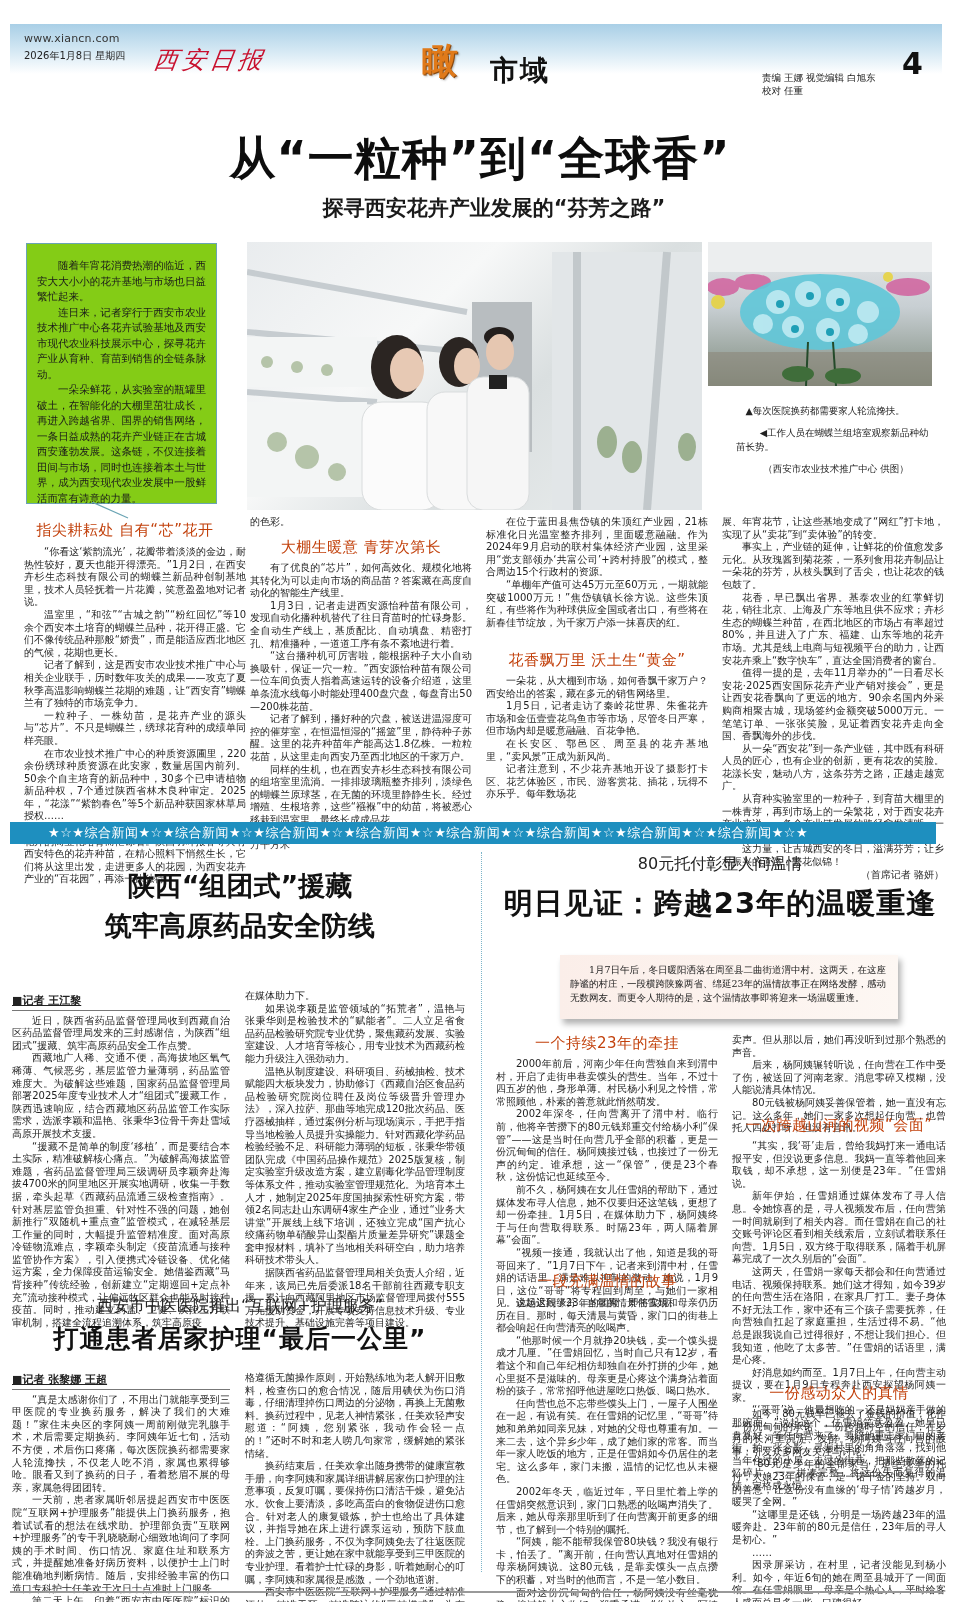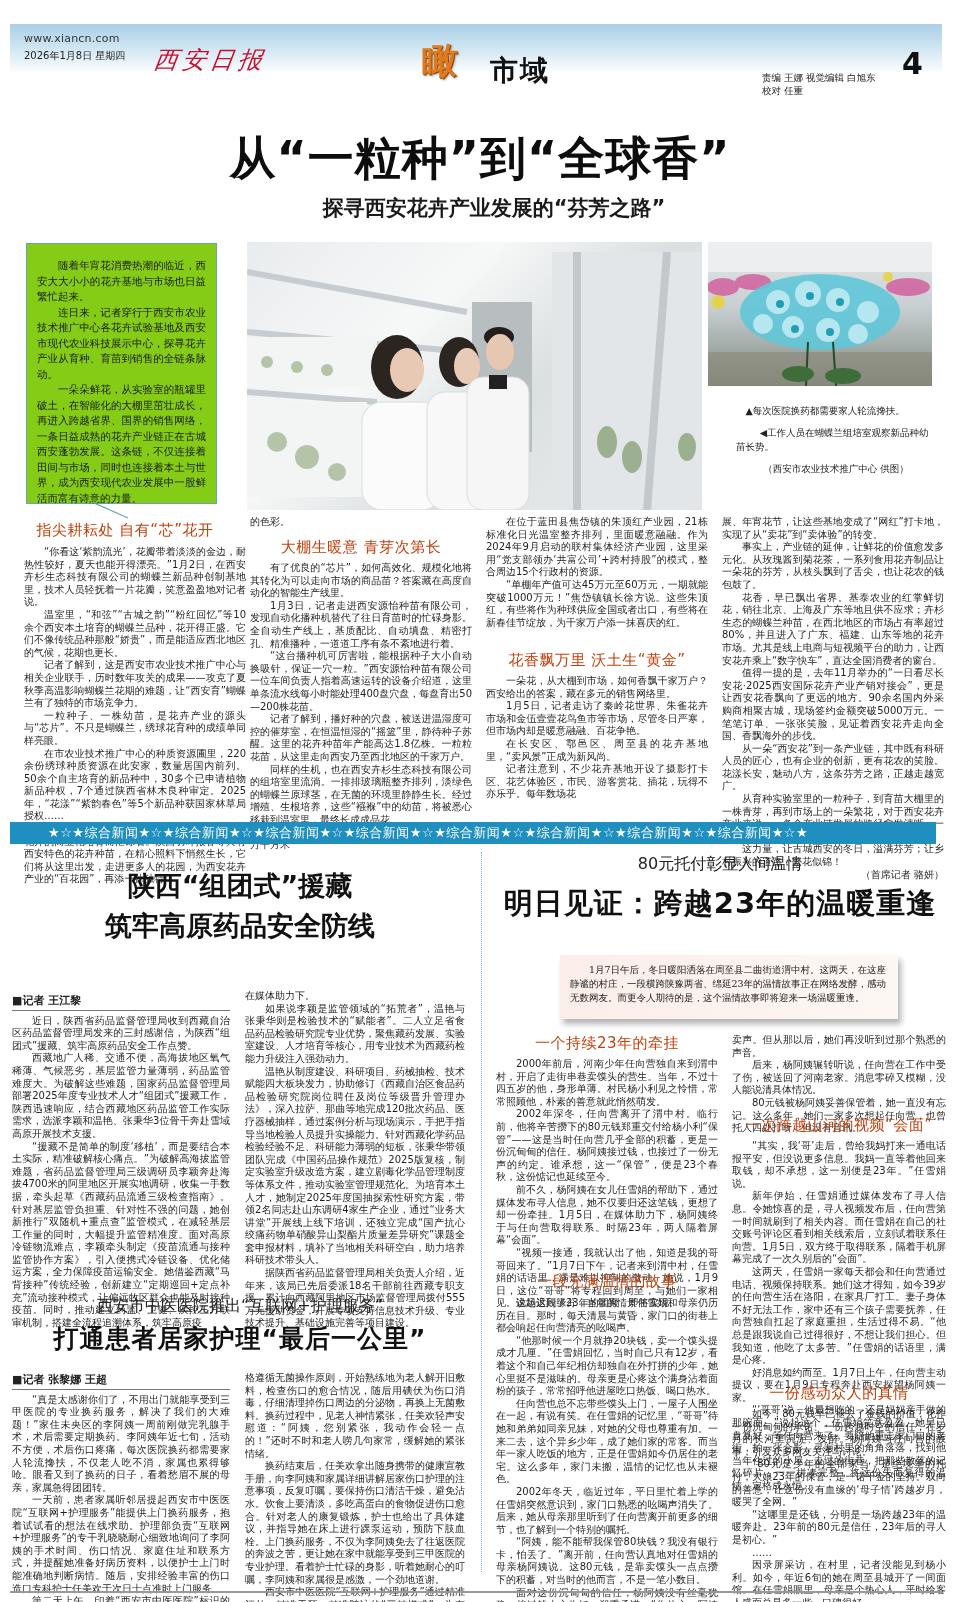--- a/index.html
+++ b/index.html
@@ -32,21 +32,21 @@
   .photo-orchid { position: absolute; left: 708px; top: 242px; width: 224px; height: 144px; overflow: hidden;
     background: linear-gradient(180deg, #e6e8ea 0%, #c8cfd3 45%, #7d8a7c 100%); }
   .photo-caption { position: absolute; left: 736px; top: 404px; width: 200px; font-size: 9.5px; color: #222; line-height: 14px; }
   .photo-caption .credit { margin-top: 8px; text-align: center; font-size: 9.5px; }
 
   
   .col { position: absolute; font-size: 10px; line-height: 12.6px; color: #1e1e1e; text-align: justify; }
   .col p { text-indent: 2em; }
   .col .cont { text-indent: 0; }
   .subhead { position: absolute; font-size: 15px; color: #c2410c; text-align: center; letter-spacing: 0.5px; }
-  .byline { font-size: 11px; font-weight: bold; color: #222; border-bottom: 1.5px solid #777; padding-bottom: 2px; margin-bottom: 4px; }
+  .byline { font-size: 11px; font-weight: bold; color: #222; border-bottom: 1.5px solid #777; padding-bottom: 2px; margin-bottom: 4px; text-decoration: underline; }
 
   
   .banner { position: absolute; left: 10px; top: 822px; width: 926px; height: 22px; background: #1e8fbf; color: #fff; font-size: 13px; line-height: 22px; white-space: nowrap; overflow: hidden; padding-left: 38px; letter-spacing: 0.5px; }
 
   
   .tibet-headline { position: absolute; left: 0; width: 480px; top: 866px; text-align: center; font-size: 27px; font-weight: bold; line-height: 40px; color: #111; }
   .rebound-kicker { position: absolute; left: 480px; width: 480px; top: 854px; text-align: center; font-size: 16px; color: #222; }
   .rebound-headline { position: absolute; left: 480px; width: 480px; top: 884px; text-align: center; font-size: 29px; font-weight: bold; color: #111; letter-spacing: 1px; }
   .rebound-lead { position: absolute; left: 560px; top: 955px; width: 338px; height: 64px; background: linear-gradient(90deg, #fbeee9 0%, #fdf7f3 100%); box-shadow: 3px 5px 6px rgba(0,0,0,0.3); padding: 8px 10px; font-family: "DejaVu Serif", serif; font-size: 9.5px; line-height: 14px; color: #222; }
   .rebound-lead p { text-indent: 2em; }

